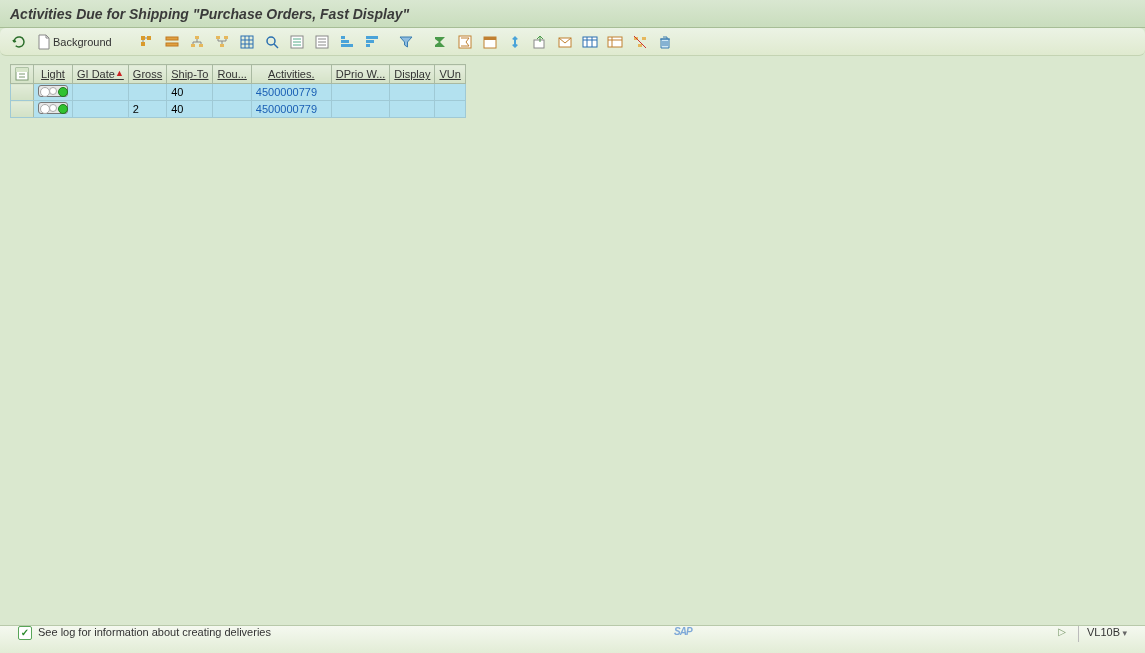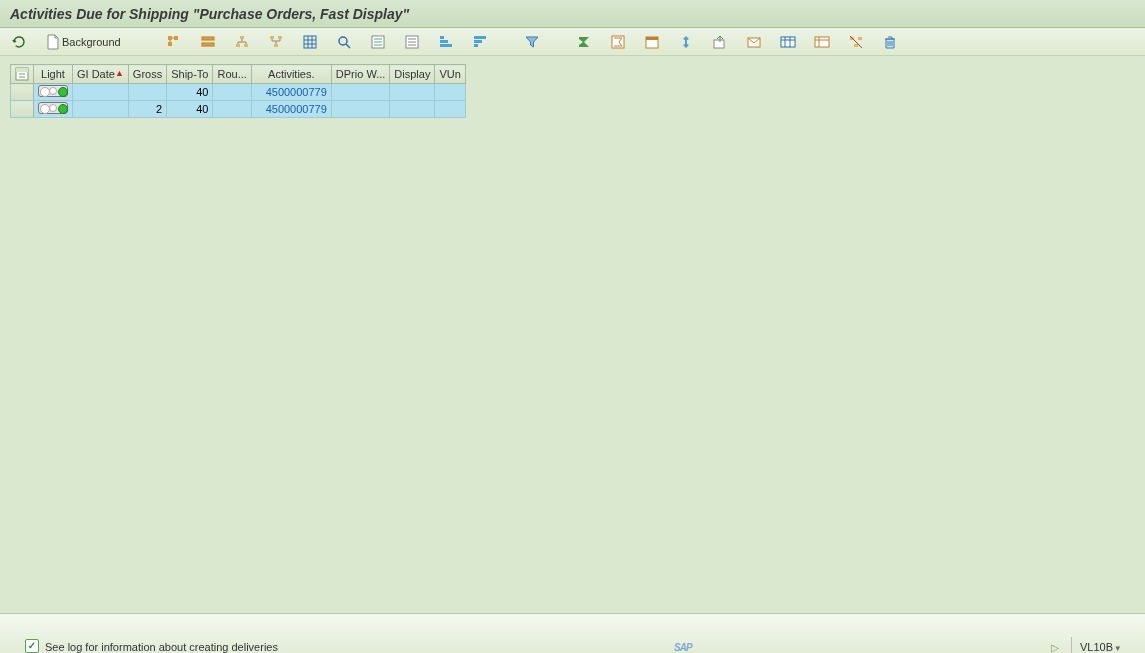--- a/index.html
+++ b/index.html
@@ -22,21 +22,22 @@
     color: #3a3a3a;
     border-bottom: 1px solid #a7bd96;
   }
   .toolbar {
     background: linear-gradient(to bottom, #ecf3e5, #dfeacf);
     height: 28px;
     border-bottom: 1px solid #c4d3b3;
     padding: 3px 8px;
     display: flex;
     align-items: center;
-    gap: 12px;
+    gap: 3px;
+    border-radius: 6px;
   }
   .tb-btn {
     display: inline-flex;
     align-items: center;
     justify-content: center;
     min-width: 22px;
     height: 22px;
     cursor: pointer;
   }
   .tb-sep { width: 10px; }
@@ -52,20 +53,21 @@
     background: #b1e0ee;
   }
   table.alv th {
     background: linear-gradient(to bottom, #e5eedd, #d4e2c7);
     border: 1px solid #a9b9a1;
     padding: 2px 4px;
     color: #333;
     font-weight: normal;
     font-size: 11px;
     height: 18px;
+    text-decoration: underline;
   }
   table.alv td {
     border: 1px solid #9fc9d5;
     padding: 1px 4px;
     background: #b3e1ef;
     height: 17px;
     font-size: 11px;
   }
   table.alv td.rowsel {
     background: linear-gradient(to bottom, #e2ecd9, #d2e1c5);
@@ -80,36 +82,36 @@
     background: #e6e6e6;
     position: relative;
   }
   .traffic::before, .traffic::after, .traffic span {
     content: ""; position: absolute; top: 1px; width: 8px; height: 8px; border-radius: 50%;
   }
   .traffic::before { left: 1px; background: #fff; border:1px solid #aaa;}
   .traffic span    { left: 10px; background: #fff; border:1px solid #aaa;}
   .traffic::after  { left: 19px; background: #31c231; border:1px solid #1f7d1f;}
   .link { color: #1a5fb4; cursor: pointer; }
-  .num { text-align: right; }
+  .num { text-align: left; }
   .sort-ind { color: #cc2222; font-size: 9px; vertical-align: top;}
   .th-selcol {
     width: 18px;
     background: linear-gradient(to bottom, #e5eedd, #d4e2c7);
   }
   .th-selcol svg { display:block; margin:auto;}
   .status-bar {
     position: absolute;
     bottom: 0; left: 0; right: 0;
-    height: 40px;
+    height: 28px;
     background: linear-gradient(to bottom, #f5f9f0, #e2ecd6);
     border-top: 1px solid #b8c9aa;
     display: flex;
-    align-items: flex-end;
-    padding: 0 25px;
+    align-items: flex-start;
+    padding: 0 18px;
     font-size: 11px;
     color: #333;
   }
   .status-bar .spacer { flex: 1; }
   .sap-logo {
     font-weight: bold;
     font-style: italic;
     color: #7fa9d8;
     font-size: 10px;
     letter-spacing: -1px;

